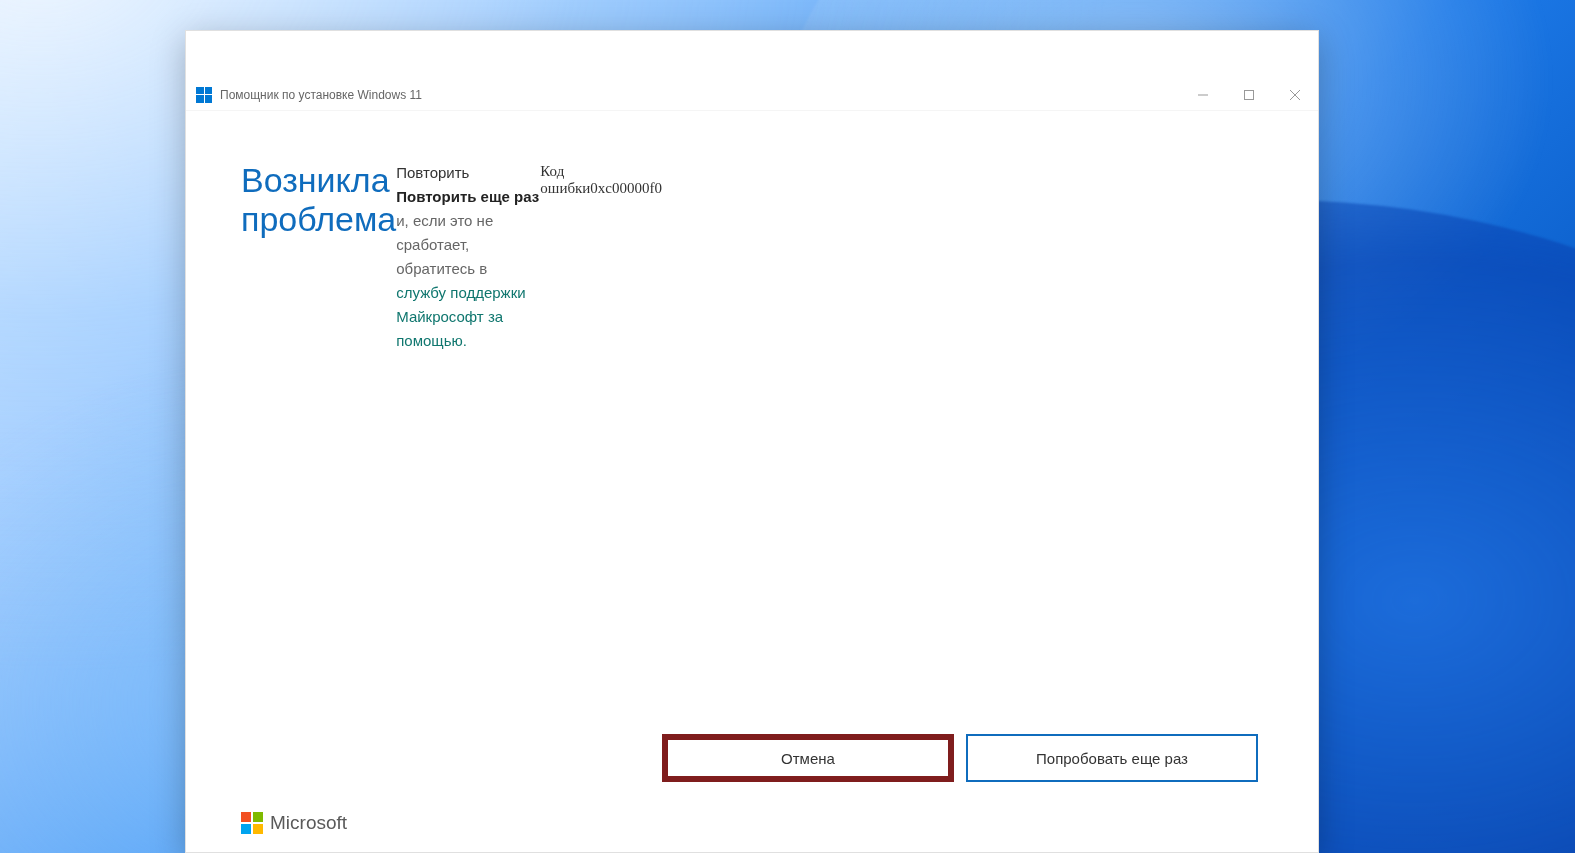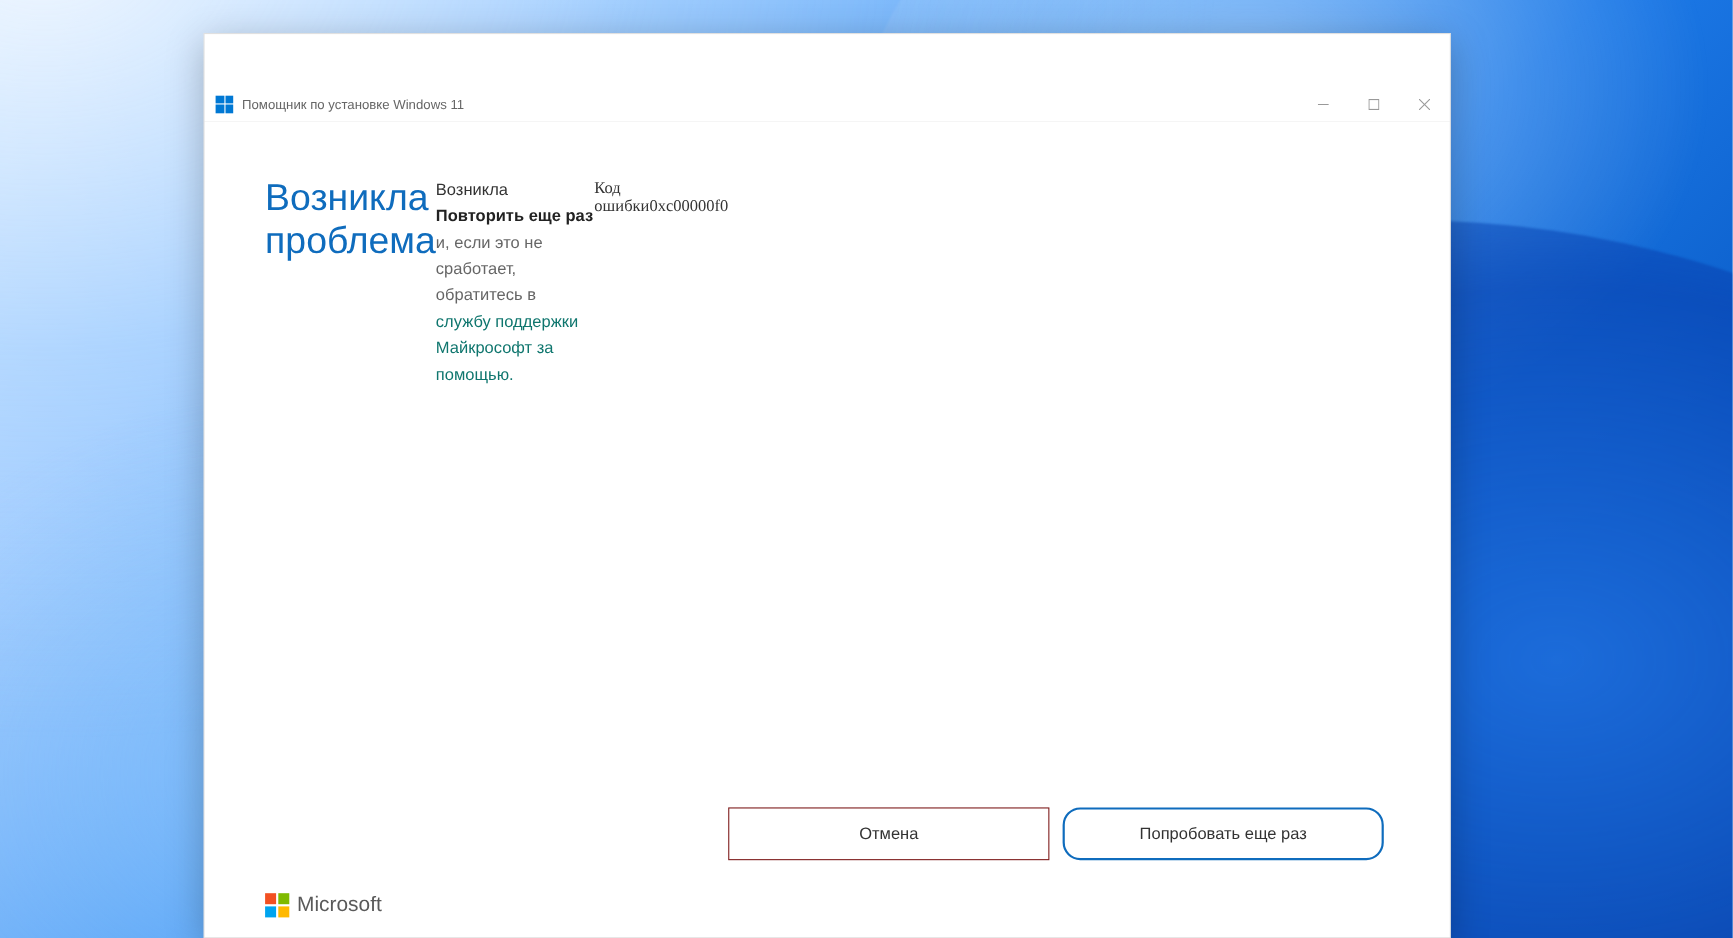--- a/index.html
+++ b/index.html
@@ -119,33 +119,32 @@
   margin-top: auto;
   margin-bottom: 30px;
   display: flex;
   justify-content: flex-end;
   gap: 12px;
   padding-right: 5px;
 }
 .btn {
   width: 292px;
   height: 48px;
-  border: 1px solid #7f1d1d;
+  border: 6px solid #7f1d1d;
   background: #fff;
   font-size: 15px;
   color: #333;
   display: flex;
   align-items: center;
   justify-content: center;
   cursor: pointer;
 }
 .btn.primary {
   border-color: #0f6cbd;
   border-width: 2px;
-  border-radius: 16px;
 }
 .footer {
   padding: 0 55px 18px 55px;
   display: flex;
   align-items: center;
 }
 .ms-logo {
   display: flex;
   align-items: center;
   gap: 7px;
@@ -202,21 +201,21 @@
             <line x1="0" y1="0" x2="10" y2="10"></line>
             <line x1="10" y1="0" x2="0" y2="10"></line>
           </svg>
       </div>
     </div>
   </div>
 
   <div class="content">
     <h1 class="heading">Возникла проблема</h1>
     <p class="message">
-      <span>Возникла </span><span class="bold">Повторить еще раз</span><span class="gray"> и, если это не сработает, обратитесь в </span><span class="link">службу поддержки Майкрософт за помощью.</span>
+      <span>Повторить </span><span class="bold">Повторить еще раз</span><span class="gray"> и, если это не сработает, обратитесь в </span><span class="link">службу поддержки Майкрософт за помощью.</span>
     </p>
     <p class="errorcode">
       <span>Код ошибки</span><span>0xc00000f0</span>
     </p>
 
     <div class="buttons">
       <button class="btn">Отмена</button>
       <button class="btn primary">Попробовать еще раз</button>
     </div>
   </div>

